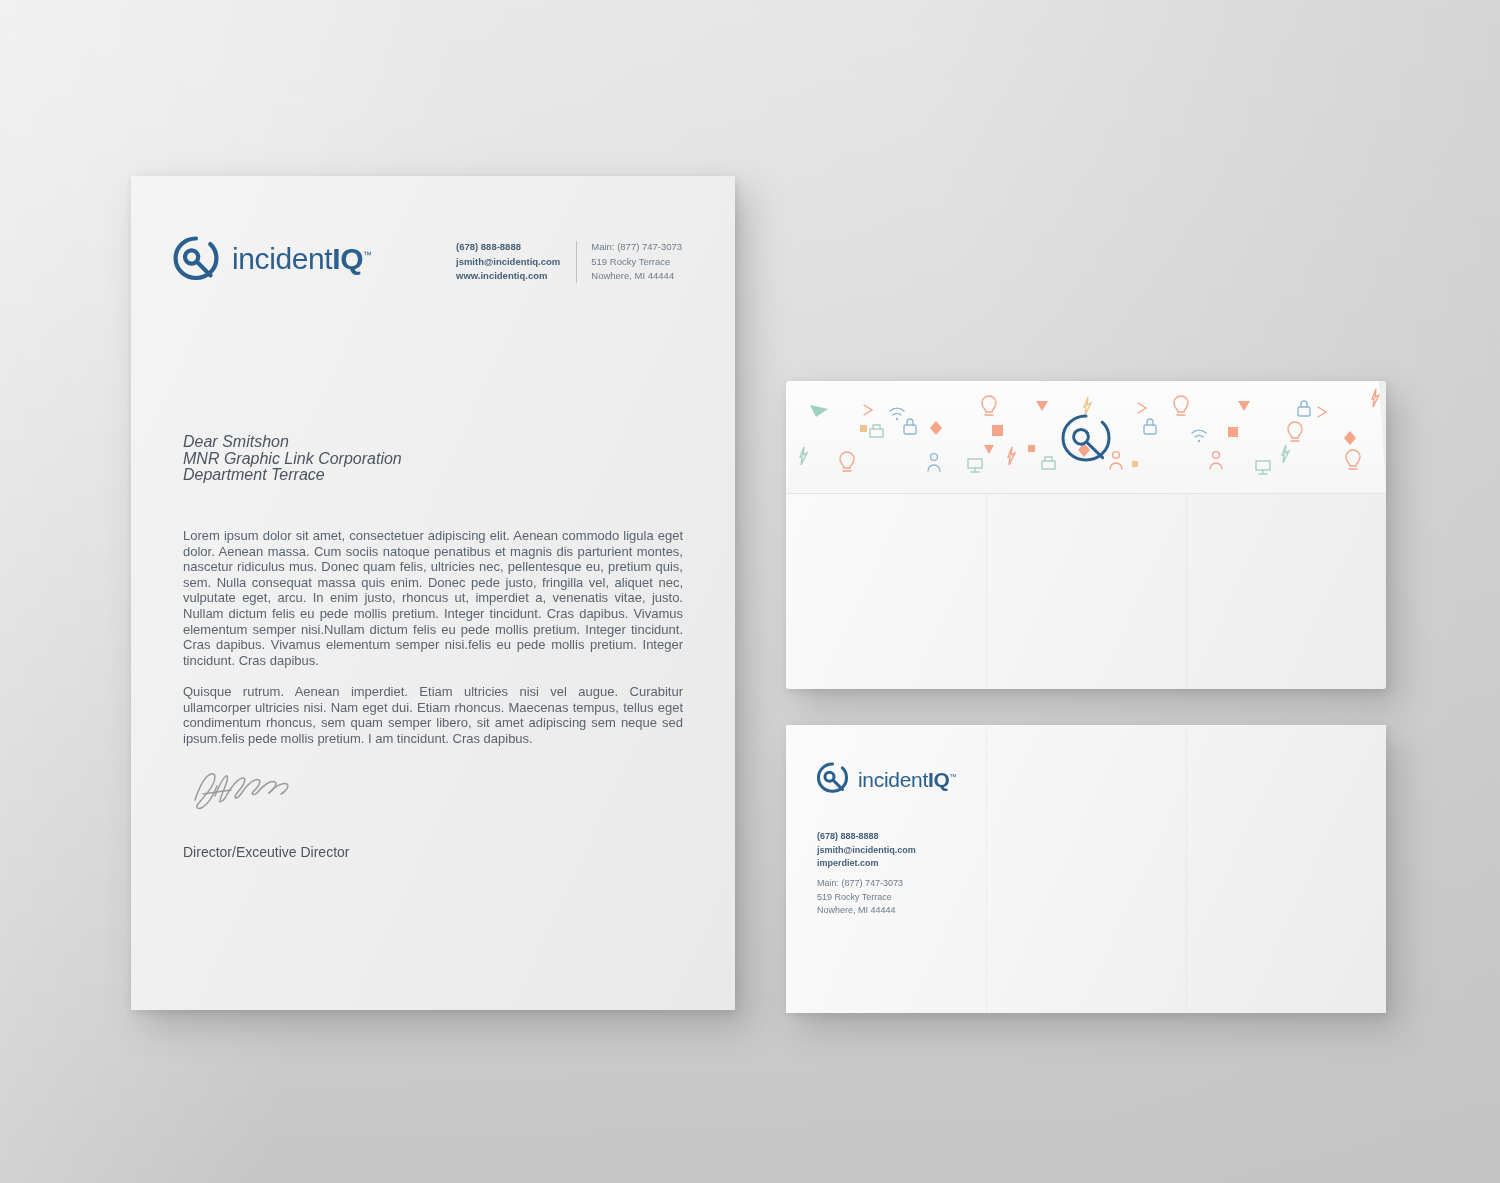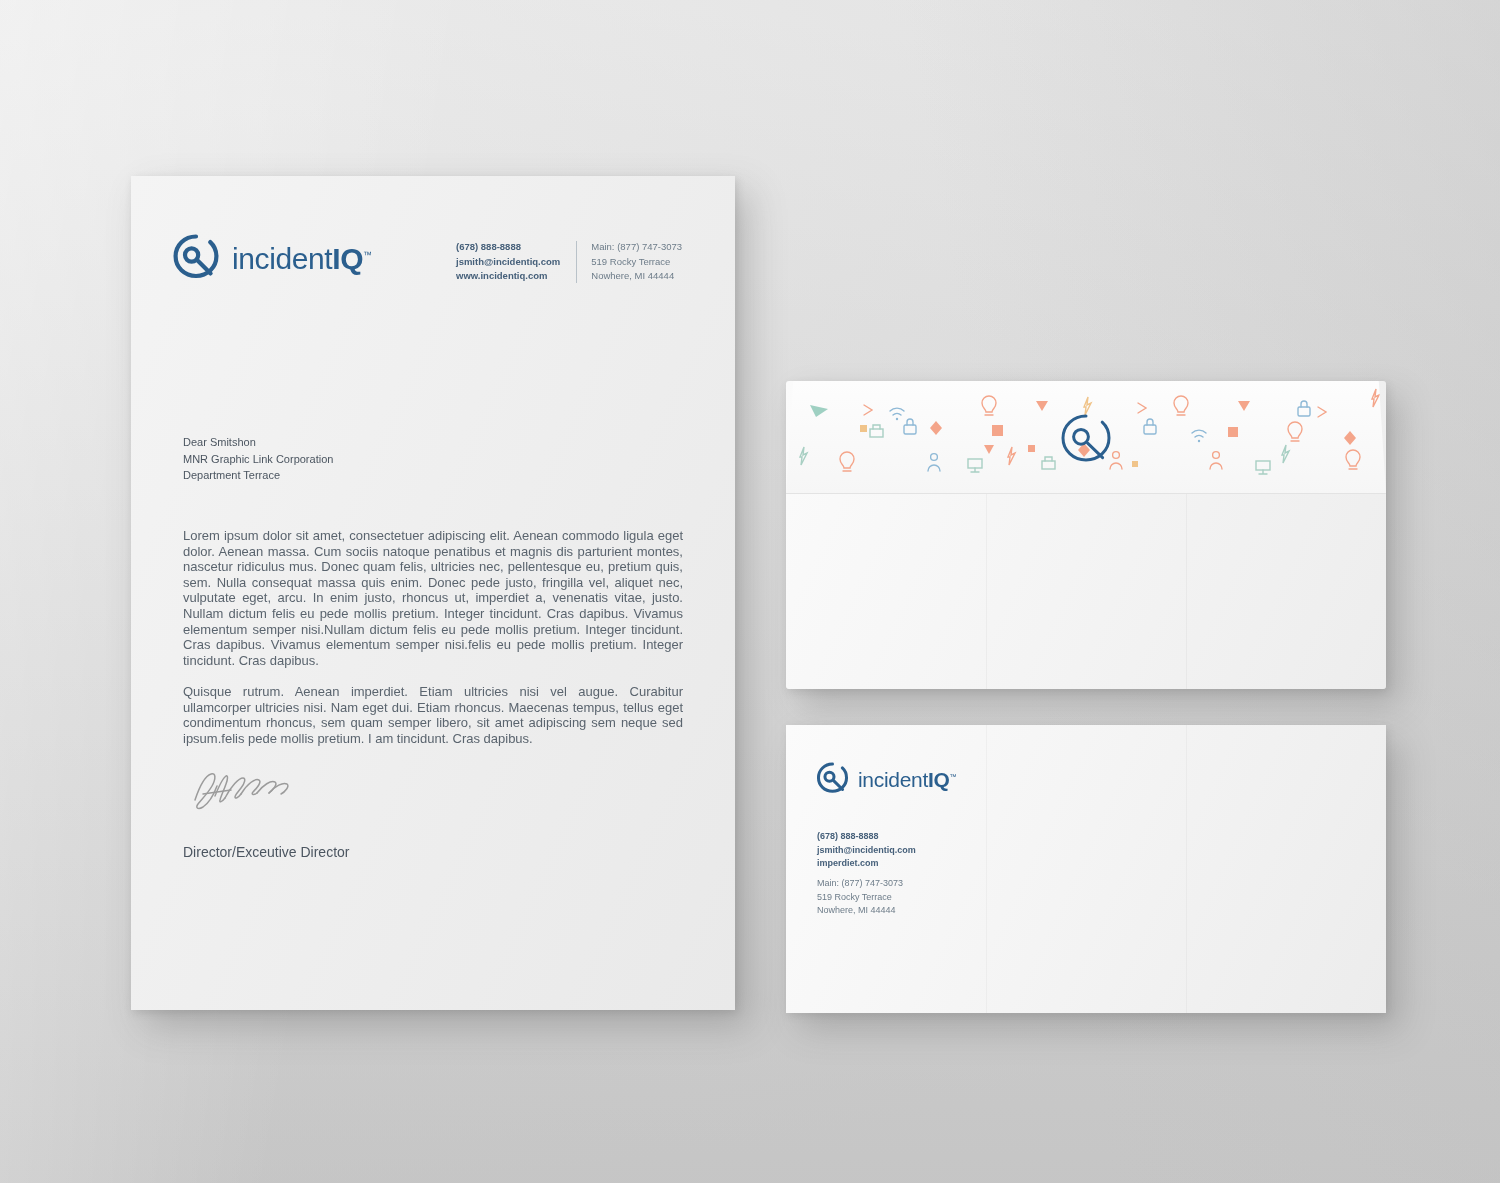--- a/index.html
+++ b/index.html
@@ -42,21 +42,21 @@
     background: linear-gradient(115deg,#f4f4f4 0%, #efefef 45%, #e9e9e9 100%);
     box-shadow: 14px 16px 34px rgba(90,90,90,0.30), 2px 3px 8px rgba(90,90,90,0.18);
   }
   .letter-inner { position: absolute; inset: 0; }
 
   .brand-row {
     position: absolute;
     left: 41px;
     top: 56px;
     display: flex;
-    align-items: flex-start;
+    align-items: flex-end;
   }
   .logo-mark { width: 48px; height: 48px; flex: 0 0 auto; }
   .logo-word {
     margin-left: 12px;
     font-size: 30px;
     letter-spacing: -0.4px;
     color: #2b5f8e;
     line-height: 46px;
     white-space: nowrap;
     font-weight: 400;
@@ -88,23 +88,24 @@
     font-size: 9.5px;
     color: #6d7c89;
     line-height: 14.5px;
     white-space: nowrap;
   }
 
   .addressee {
     position: absolute;
     left: 52px;
     top: 258px;
-    font-size: 11px;
+    font-size: 16px;
     color: #4b5560;
     line-height: 16.5px;
+    font-style: italic;
   }
 
   .body-text {
     position: absolute;
     left: 52px;
     width: 500px;
     font-size: 13px;
     color: #5a646e;
     line-height: 15.6px;
     text-align: justify;

